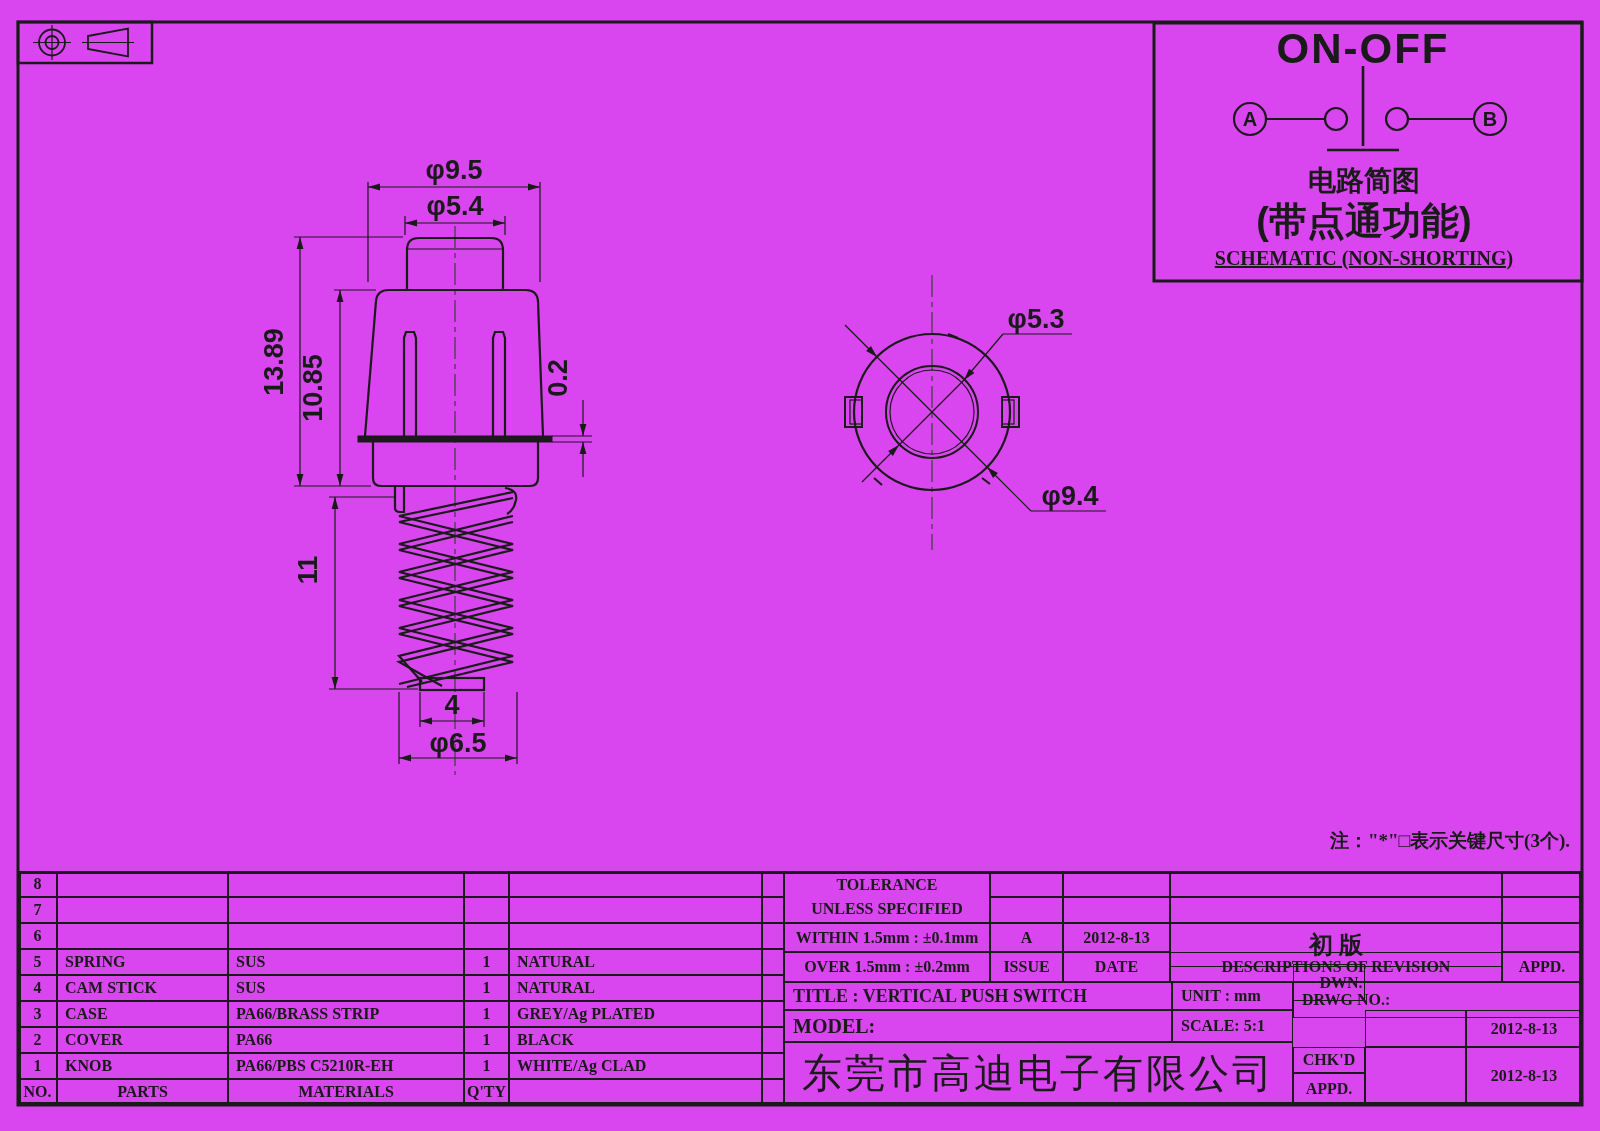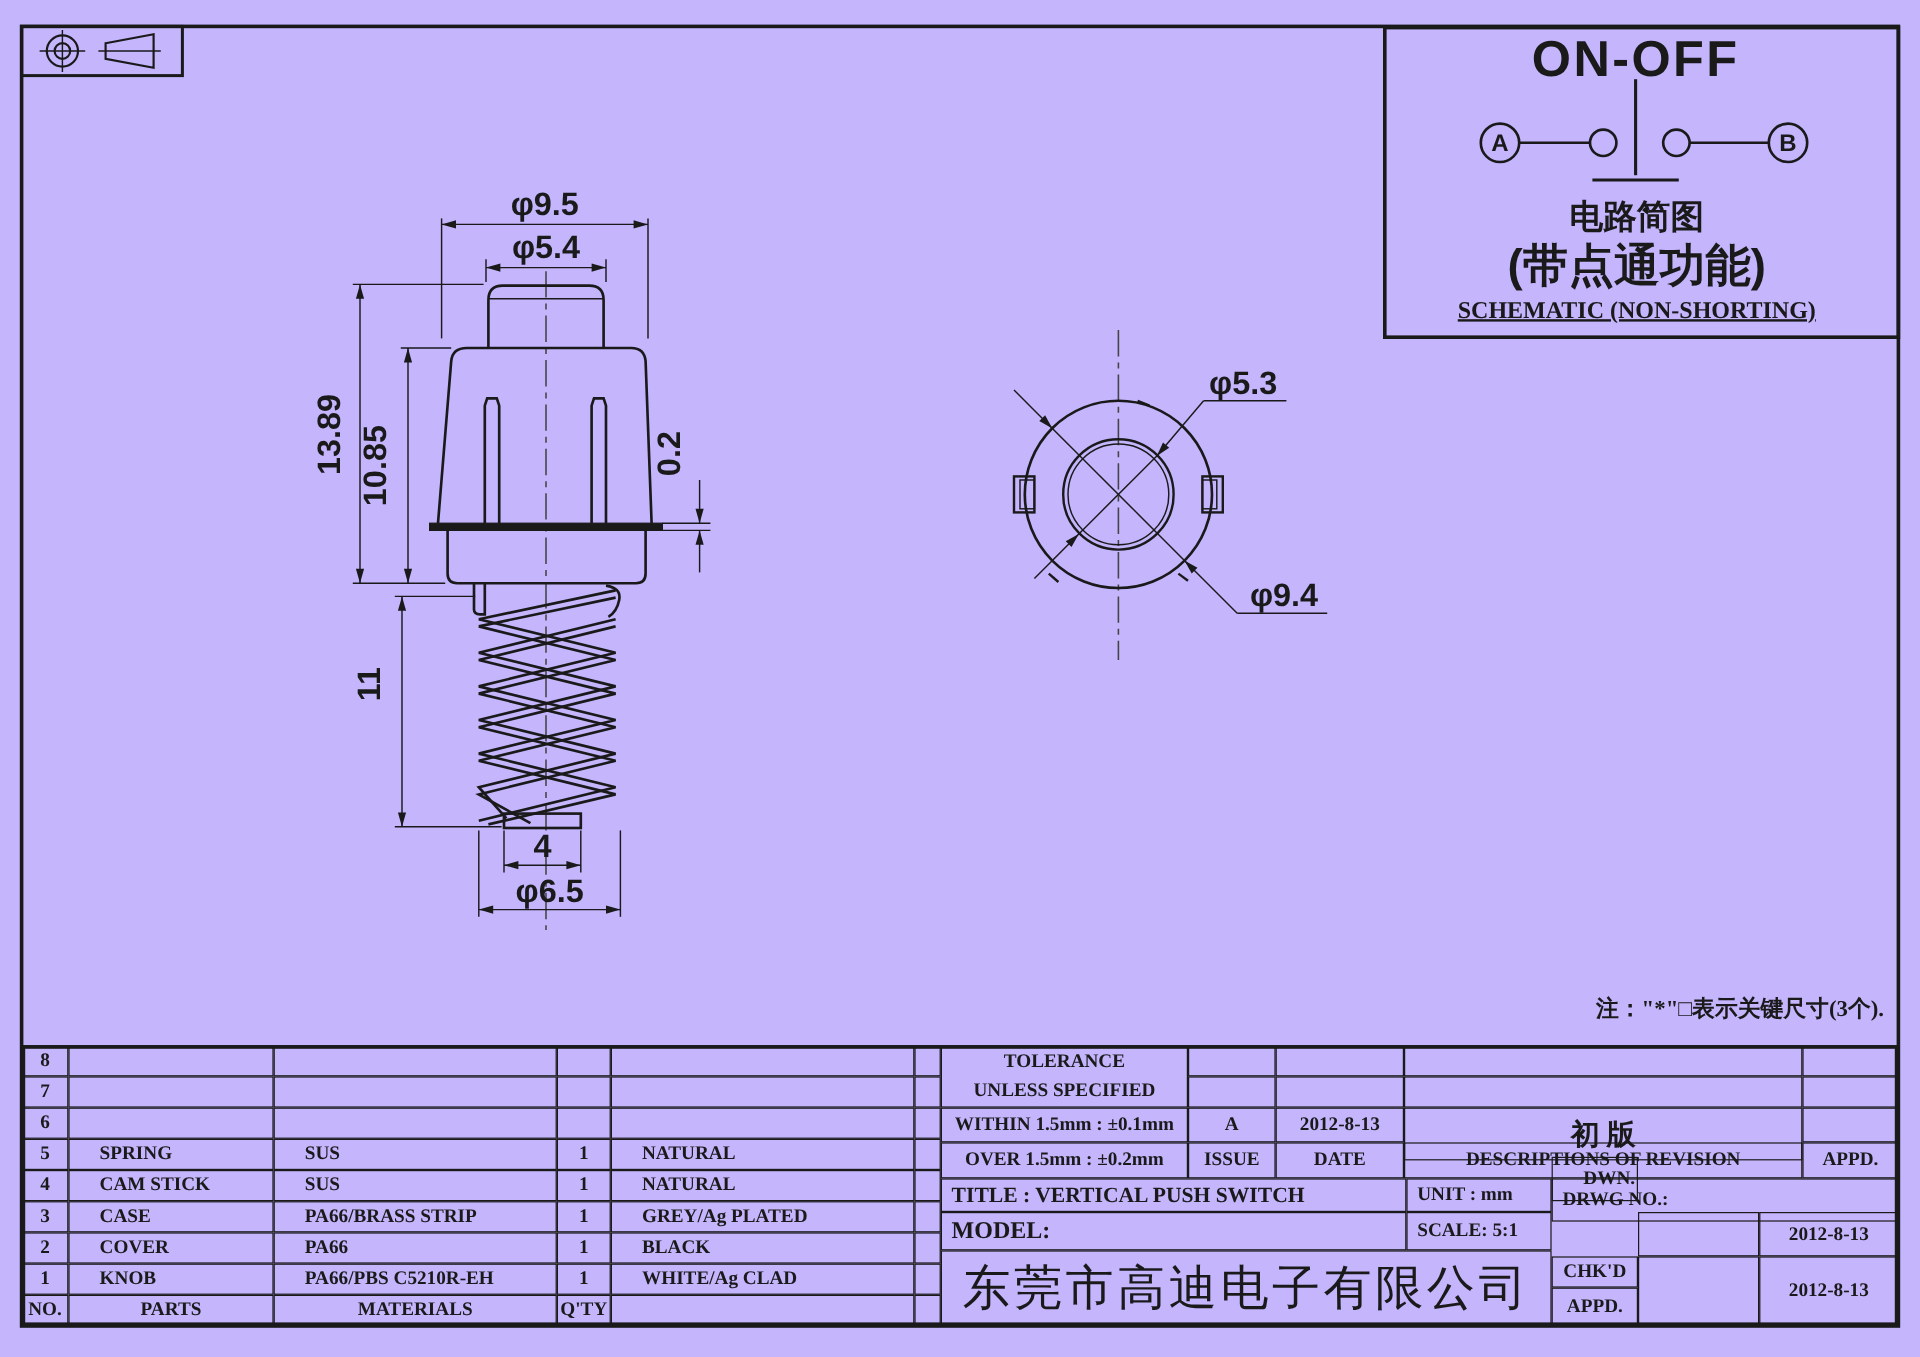--- a/index.html
+++ b/index.html
@@ -1,16 +1,16 @@
 <!DOCTYPE html>
 <html><head>
 <meta charset="utf-8">
 <style>
   html,body{margin:0;padding:0;background:#fff;}
-  .page{position:relative;width:1600px;height:1131px;background:#c4b5fd;overflow:hidden;
+  .page{position:relative;width:1600px;height:1131px;background:#d946ef;overflow:hidden;
         font-family:"Liberation Serif", serif;color:#1a1a1a;}
   svg text{fill:#1a1a1a;}
   .dim{font-family:"Liberation Sans", sans-serif;font-weight:bold;font-size:27px;}
   .schem-title{font-family:"Liberation Sans", sans-serif;font-weight:bold;font-size:42px;letter-spacing:2px;}
   .schem-term{font-family:"Liberation Sans", sans-serif;font-weight:bold;font-size:20px;}
   .schem-cn{font-family:"Liberation Sans", sans-serif;font-weight:bold;font-size:28px;}
   .schem-cn2{font-family:"Liberation Sans", sans-serif;font-weight:bold;font-size:38px;}
   .schem-en{font-family:"Liberation Serif", serif;font-weight:bold;font-size:20px;text-decoration:underline;}
 
   
@@ -18,21 +18,21 @@
         display:flex;align-items:center;font-weight:bold;font-size:16px;overflow:hidden;white-space:nowrap;}
   .cell.c{justify-content:center;text-align:left;}
   .cell.l{padding-left:8px;justify-content:flex-start;}
   .parts-grid{position:absolute;left:18px;top:871px;width:766px;height:234px;
         display:grid;grid-template-columns:39px 171px 236px 45px 253px 22px;
         grid-template-rows:repeat(9,26px);}
   .parts-grid>div{box-sizing:border-box;border-right:1px solid #1a1a1a;border-bottom:1px solid #1a1a1a;
         border-top:1px solid #1a1a1a;border-left:1px solid #1a1a1a;
         display:flex;align-items:center;font-weight:bold;font-size:16px;white-space:nowrap;overflow:hidden;}
   .parts-grid>div.c{justify-content:center;}
-  .parts-grid>div.l{padding-left:25px;}
+  .parts-grid>div.l{padding-left:7px;}
   .tb-outline{position:absolute;left:18px;top:871px;width:1564px;height:234px;
         box-sizing:border-box;border:3px solid #1a1a1a;pointer-events:none;}
   .two-line{display:flex;flex-direction:column;align-items:center;width:100%;line-height:1.5;}
   .company{font-family:Liberation Serif, serif;font-weight:500;font-size:40px;letter-spacing:3px;}
   .note{position:absolute;left:1090px;top:828px;width:480px;height:26px;text-align:right;
         font-weight:bold;font-size:19px;}
 </style>
 </head>
 <body>
 

